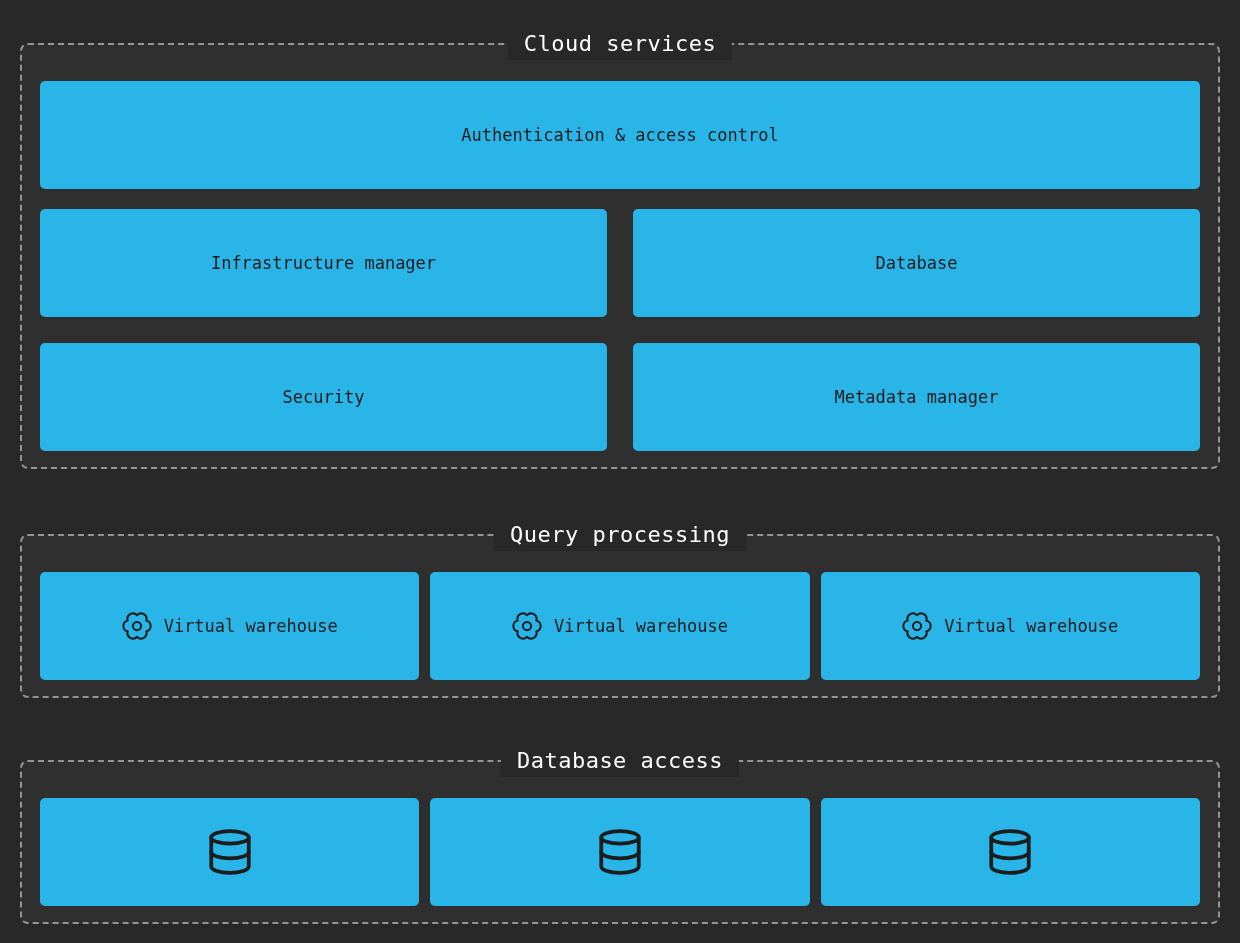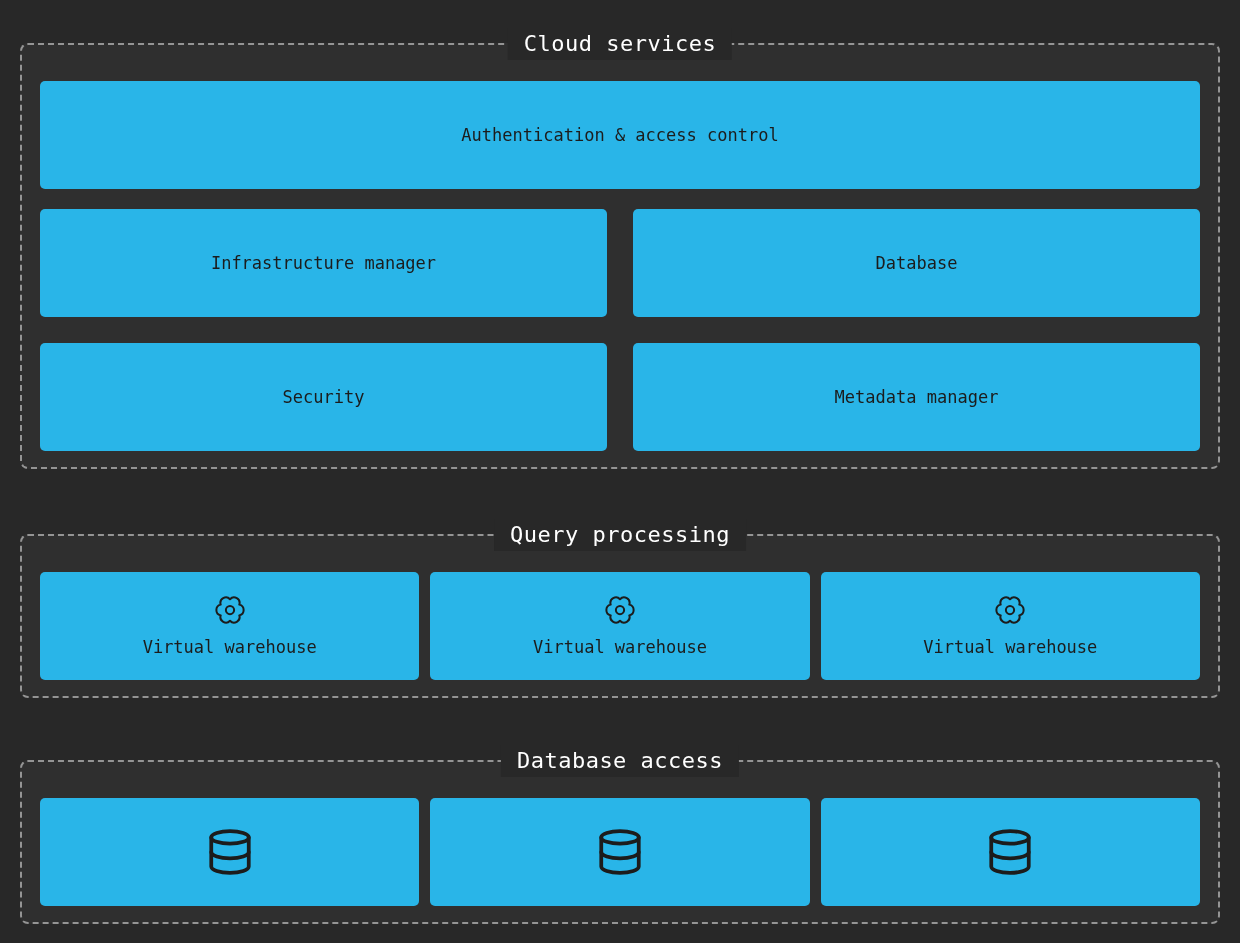--- a/index.html
+++ b/index.html
@@ -58,21 +58,21 @@
     display: grid;
     grid-template-columns: repeat(2, 1fr);
     gap: 26px;
   }
   .row3 {
     display: grid;
     grid-template-columns: repeat(3, 1fr);
     gap: 11px;
   }
   .box-stack {
-    flex-direction: column;
+    flex-direction: row;
     gap: 12px;
   }
   .icon {
     display: block;
     line-height: 0;
   }
   .icon svg {
     display: block;
     stroke: #1c1c1c;
     fill: none;

